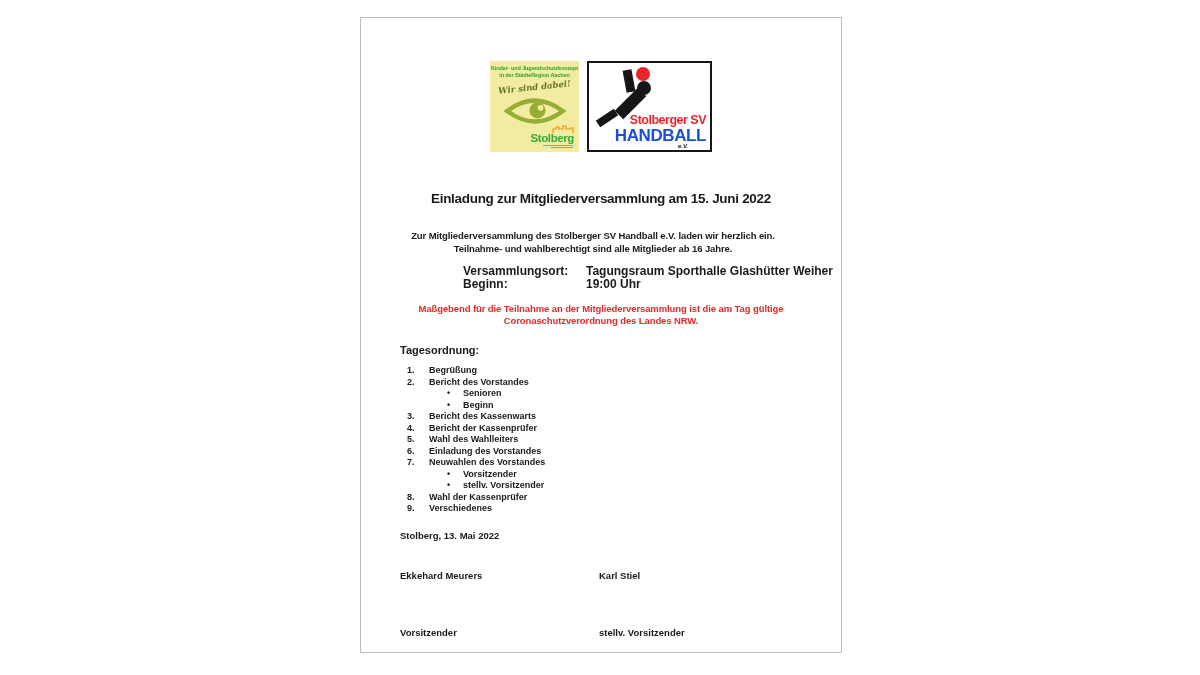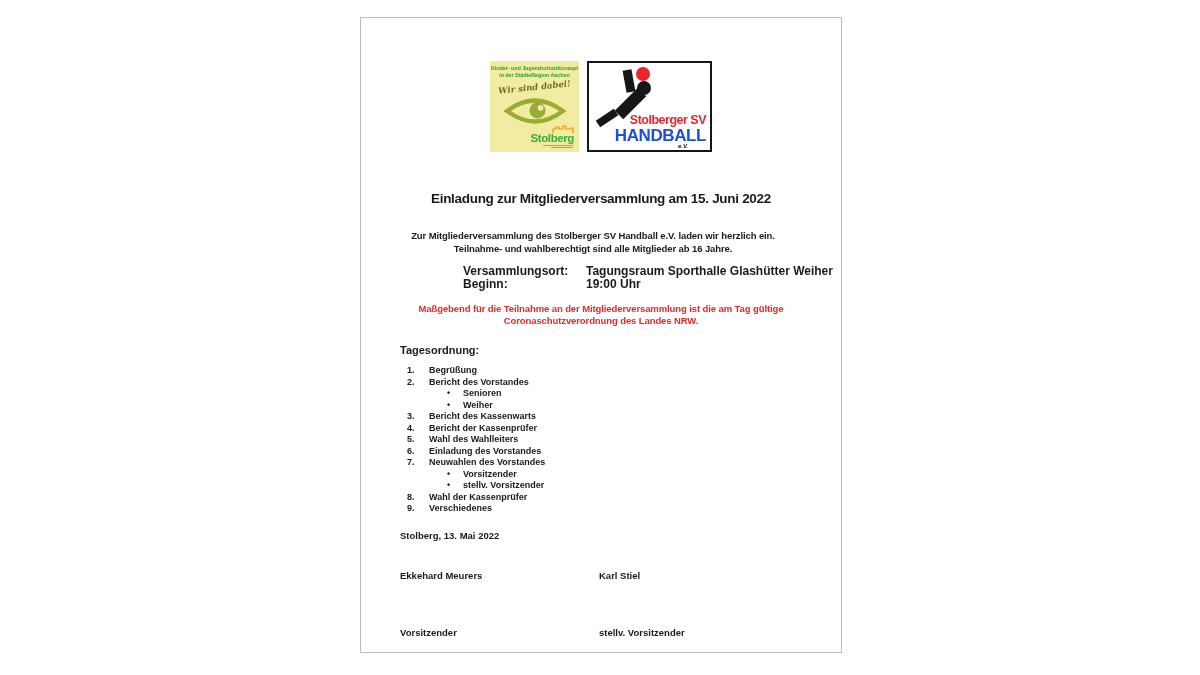--- a/index.html
+++ b/index.html
@@ -148,21 +148,21 @@
       <div class="agenda-row">
         <span class="agenda-num">2.</span>
         <span>Bericht des Vorstandes</span>
       </div>
       <div class="agenda-sub">
         <span class="bullet">•</span>
         <span>Senioren</span>
       </div>
       <div class="agenda-sub">
         <span class="bullet">•</span>
-        <span>Weiher</span>
+        <span>Beginn</span>
       </div>
       <div class="agenda-row">
         <span class="agenda-num">3.</span>
         <span>Bericht des Kassenwarts</span>
       </div>
       <div class="agenda-row">
         <span class="agenda-num">4.</span>
         <span>Bericht der Kassenprüfer</span>
       </div>
       <div class="agenda-row">

